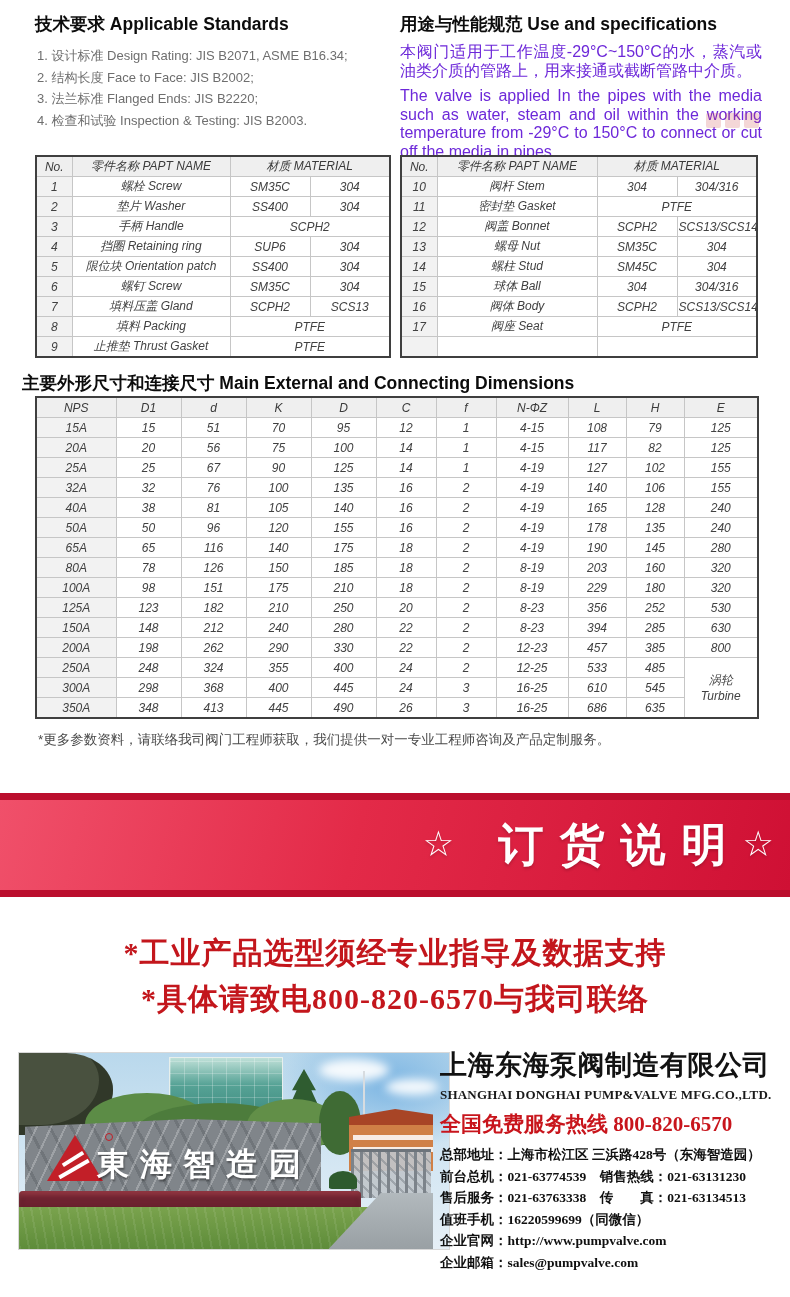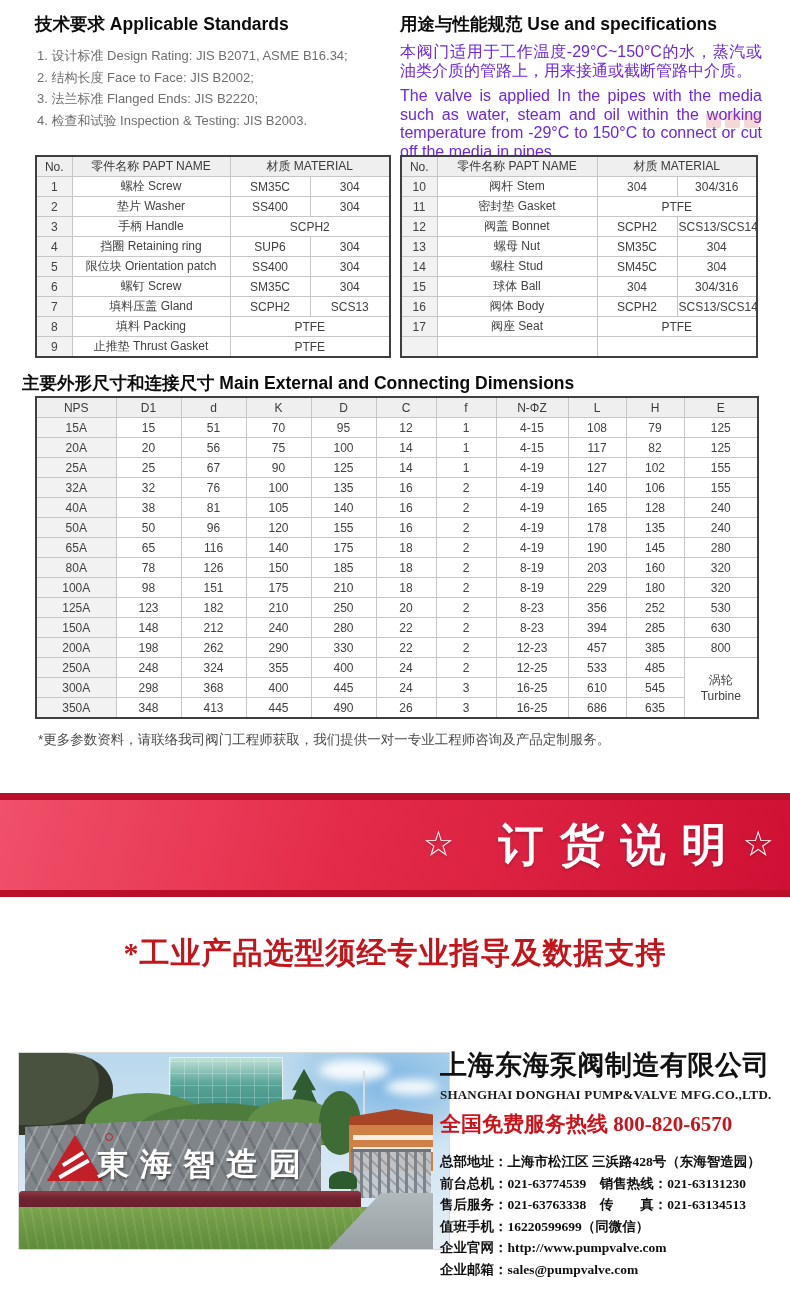--- a/index.html
+++ b/index.html
@@ -16,21 +16,21 @@
   #standards li{font-size:13px;color:#6e6e6e;line-height:21.5px;white-space:nowrap;}
 
   
   #usage{left:400px;top:12px;width:362px;}
   #usage p{margin:7px 0 0 0;font-size:16px;line-height:18.5px;color:#6d28d9;text-align:justify;}
   #stamps{left:706px;top:113px;display:flex;gap:4px;}
   .stamp{width:15px;height:15px;background:rgba(205,75,75,.22);border-radius:2px;}
 
   
   table{border-collapse:collapse;table-layout:fixed;width:100%;}
-  .dtable{border:2px solid #3f3f3f;background:#fff;}
+  .dtable{border:2px solid #3f3f3f;background:#fff;font-style:italic;}
   .dtable th,.dtable td{border:1px solid #c6c6c6;font-size:12px;font-weight:normal;
       color:#414141;text-align:center;height:19px;padding:0 1px;overflow:hidden;white-space:pre-line;}
   .dtable th{background:#efefef;color:#3a3a3a;}
   .dtable td:first-child{background:#f2f2f2;}
 
   #parts-title{left:35px;top:129px;margin-top:32px;}
   #parts-left{left:35px;top:155px;width:356px;}
   #parts-right{left:400px;top:155px;width:358px;}
 
   #dims-title{left:22px;top:371px;}
@@ -55,21 +55,21 @@
 
   
   #company{left:440px;top:1047px;width:340px;}
   #company .name-cn{font-size:27px;font-weight:bold;color:#121212;white-space:nowrap;letter-spacing:0.5px;}
   #company .name-en{font-family:"Liberation Serif","DejaVu Serif",serif;font-weight:bold;
       font-size:13px;color:#1a1a1a;margin-top:4px;white-space:nowrap;letter-spacing:0.2px;}
   #company .hotline{font-family:"Liberation Serif","DejaVu Serif",serif;font-weight:bold;
       font-size:21px;color:#c8151c;margin-top:7px;white-space:nowrap;}
   #company .contact{font-family:"Liberation Serif","DejaVu Serif",serif;font-weight:bold;
       font-size:13.5px;line-height:21.5px;color:#101010;white-space:nowrap;}
-  #company .contacts{margin-top:13px;}
+  #company .contacts{margin-top:6px;}
 
   
   #photo{left:18px;top:1052px;width:414px;height:196px;overflow:hidden;
       border:1px solid #d8d8d8;background:linear-gradient(180deg,#b9d8ec 0%,#cfe4f2 45%,#e6eff6 100%);padding-left:16px;}
   #photo *{position:absolute;}
   .sky-glow{right:0;top:0;width:170px;height:100px;
       background:radial-gradient(ellipse at 65% 30%,#7db6e3 0%,rgba(125,182,227,0) 70%);}
   .cloud{background:rgba(255,255,255,.9);border-radius:50%;filter:blur(5px);}
   .cloud.c1{right:60px;top:6px;width:70px;height:22px;}
   .cloud.c2{right:10px;top:26px;width:54px;height:16px;}
@@ -521,20 +521,21 @@
 </div>
 
 <div id="note" class="abs">*更多参数资料，请联络我司阀门工程师获取，我们提供一对一专业工程师咨询及产品定制服务。</div>
 
 <div id="banner" class="abs">
   <div class="txt"><span class="star">☆</span> <span>订货说明</span><span class="star">☆</span></div>
 </div>
 
 <div id="slogans" class="abs">
   <div class="line">*工业产品选型须经专业指导及数据支持</div>
+  <div class="line">*具体请致电800-820-6570与我司联络</div>
 </div>
 
 <div id="photo" class="abs">
   <div class="sky-glow"></div>
   <div class="cloud c1"></div>
   <div class="cloud c2"></div>
   <div class="dark-trees"></div>
   <div class="glass-building">
       <div class="glass-grid"></div>
     </div>

